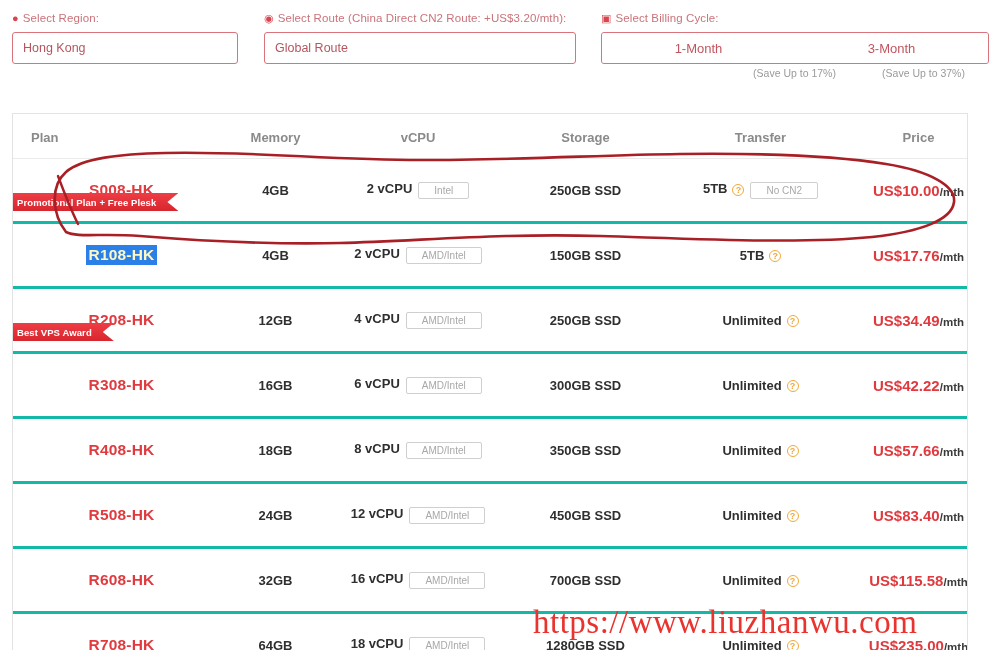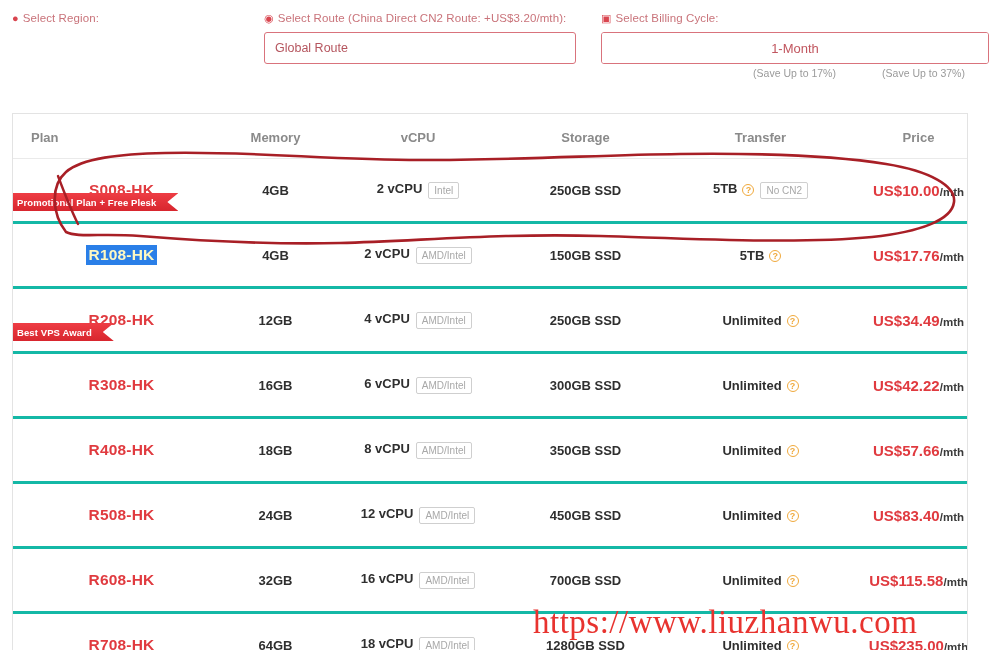--- a/index.html
+++ b/index.html
@@ -195,21 +195,21 @@
     clip-path: polygon(0 0, 100% 0, calc(100% - 11px) 50%, 100% 100%, 0 100%);
   }
 
   
   .chip {
     display: inline-block;
     border: 1px solid #cfcfcf;
     color: #a8a8a8;
     font-size: 10px;
     font-weight: 400;
-    padding: 2px 5px;
+    padding: 2px 15px;
     border-radius: 2px;
     margin-left: 6px;
     vertical-align: middle;
     line-height: 1.1;
     background: #fff;
   }
   .help {
     display: inline-block;
     width: 12px; height: 12px;
     border: 1px solid #f0a93c;
@@ -258,40 +258,45 @@
 </head>
 <body>
 
 <div class="controls">
 
   <div class="ctrl" id="region-ctrl">
     <div class="ctrl-label">
       <span class="gi">●</span>
       <span>Select Region:</span>
     </div>
+    <div class="select-box">
+      <span class="select-value">Hong Kong</span>
+      <span class="caret"></span>
+    </div>
   </div>
 
   <div class="ctrl" id="route-ctrl">
     <div class="ctrl-label">
       <span class="gi">◉</span>
       <span>Select Route (China Direct CN2 Route: +US$3.20/mth):</span>
     </div>
     <div class="select-box">
       <span class="select-value">Global Route</span>
       <span class="caret"></span>
     </div>
   </div>
 
   <div class="ctrl" id="billing-ctrl">
     <div class="ctrl-label">
       <span class="gi">▣</span>
       <span>Select Billing Cycle:</span>
     </div>
     <div class="seg-wrap">
       <div class="seg">1-Month</div>
+      <div class="seg">3-Month</div>
     </div>
     <div class="seg-notes">
       <div class="seg-note" id="note-3m">(Save Up to 17%)</div>
       <div class="seg-note" id="note-12m">(Save Up to 37%)</div>
     </div>
   </div>
 
 </div>
 
 <div class="panel">

